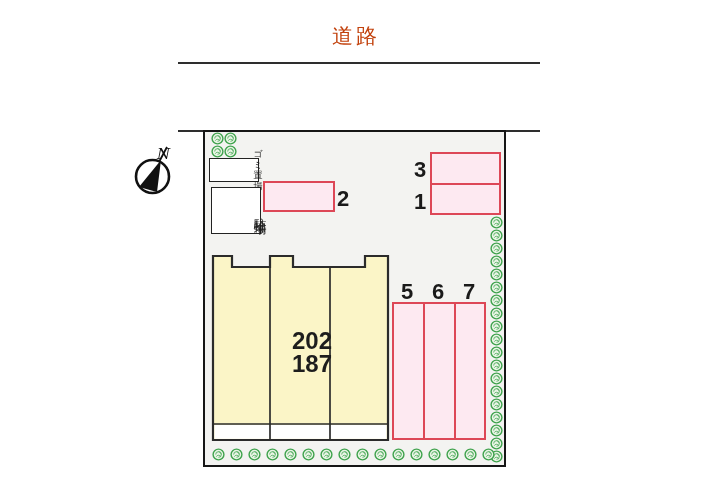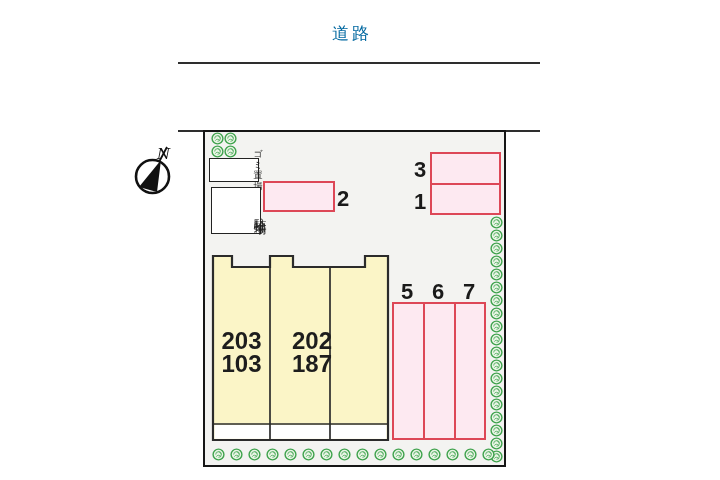--- a/index.html
+++ b/index.html
@@ -5,21 +5,21 @@
   :root{
     --site-fill:#f3f3f1; --building-fill:#fbf5c7; --parking-fill:#fde9f1;
     --parking-border:#dd4757; --bush-stroke:#3fa34d; --bush-fill:#e9f4e5;
     --line-color:#1f1f1f;
   }
   html,body{margin:0;padding:0;background:#fff;}
   #canvas{position:relative;width:720px;height:480px;background:#fff;overflow:hidden;
     font-family:"Liberation Sans","DejaVu Sans",sans-serif;color:#1c1c1c;}
   .abs{position:absolute;}
   .road-line{position:absolute;height:2px;background:#2e2e2e;}
-  .road-label{position:absolute;font-size:17px;letter-spacing:3px;color:#0369a1;}
+  .road-label{position:absolute;font-size:21px;letter-spacing:3px;color:#c2410c;}
   .site{position:absolute;left:203px;top:130px;width:303px;height:337px;
     background:var(--site-fill);border:2px solid #161616;box-sizing:border-box;}
   .facility-box{position:absolute;background:#fff;border:1.5px solid #222;
     box-sizing:border-box;display:flex;align-items:center;justify-content:center;text-align:center;padding-left:48px;}
   .garbage{left:209px;top:158px;width:30px;height:24px;font-size:9px;line-height:10.5px;}
   .bicycle{left:211px;top:187px;width:28px;height:47px;}
   .bicycle span{writing-mode:vertical-rl;font-size:12.5px;letter-spacing:2px;line-height:1;}
   .pspace{position:absolute;background:var(--parking-fill);
     border:2px solid var(--parking-border);box-sizing:border-box;}
   .p2{left:263px;top:181px;width:72px;height:31px;}
@@ -118,24 +118,20 @@
   <div class="pnum" style="left:411px;top:189px;">1</div>
 
   <div class="pspace p567">
     <div class="vdiv d1"></div>
     <div class="vdiv d2"></div>
   </div>
   <div class="pnum" style="left:398px;top:279px;">5</div>
   <div class="pnum" style="left:429px;top:279px;">6</div>
   <div class="pnum" style="left:460px;top:279px;">7</div>
 
-  <div class="unit-label" style="left:213px;width:57px;">
-    <div>203</div>
-    <div>103</div>
-  </div>
   <div class="unit-label" style="left:282px;width:60px;">
     <div>202</div>
     <div>187</div>
   </div>
 
   <div class="abs bush-col-right">
       <svg class="bush" viewBox="0 0 12 12">
         <use href="#bush-symbol"></use>
       </svg>
       <svg class="bush" viewBox="0 0 12 12">

